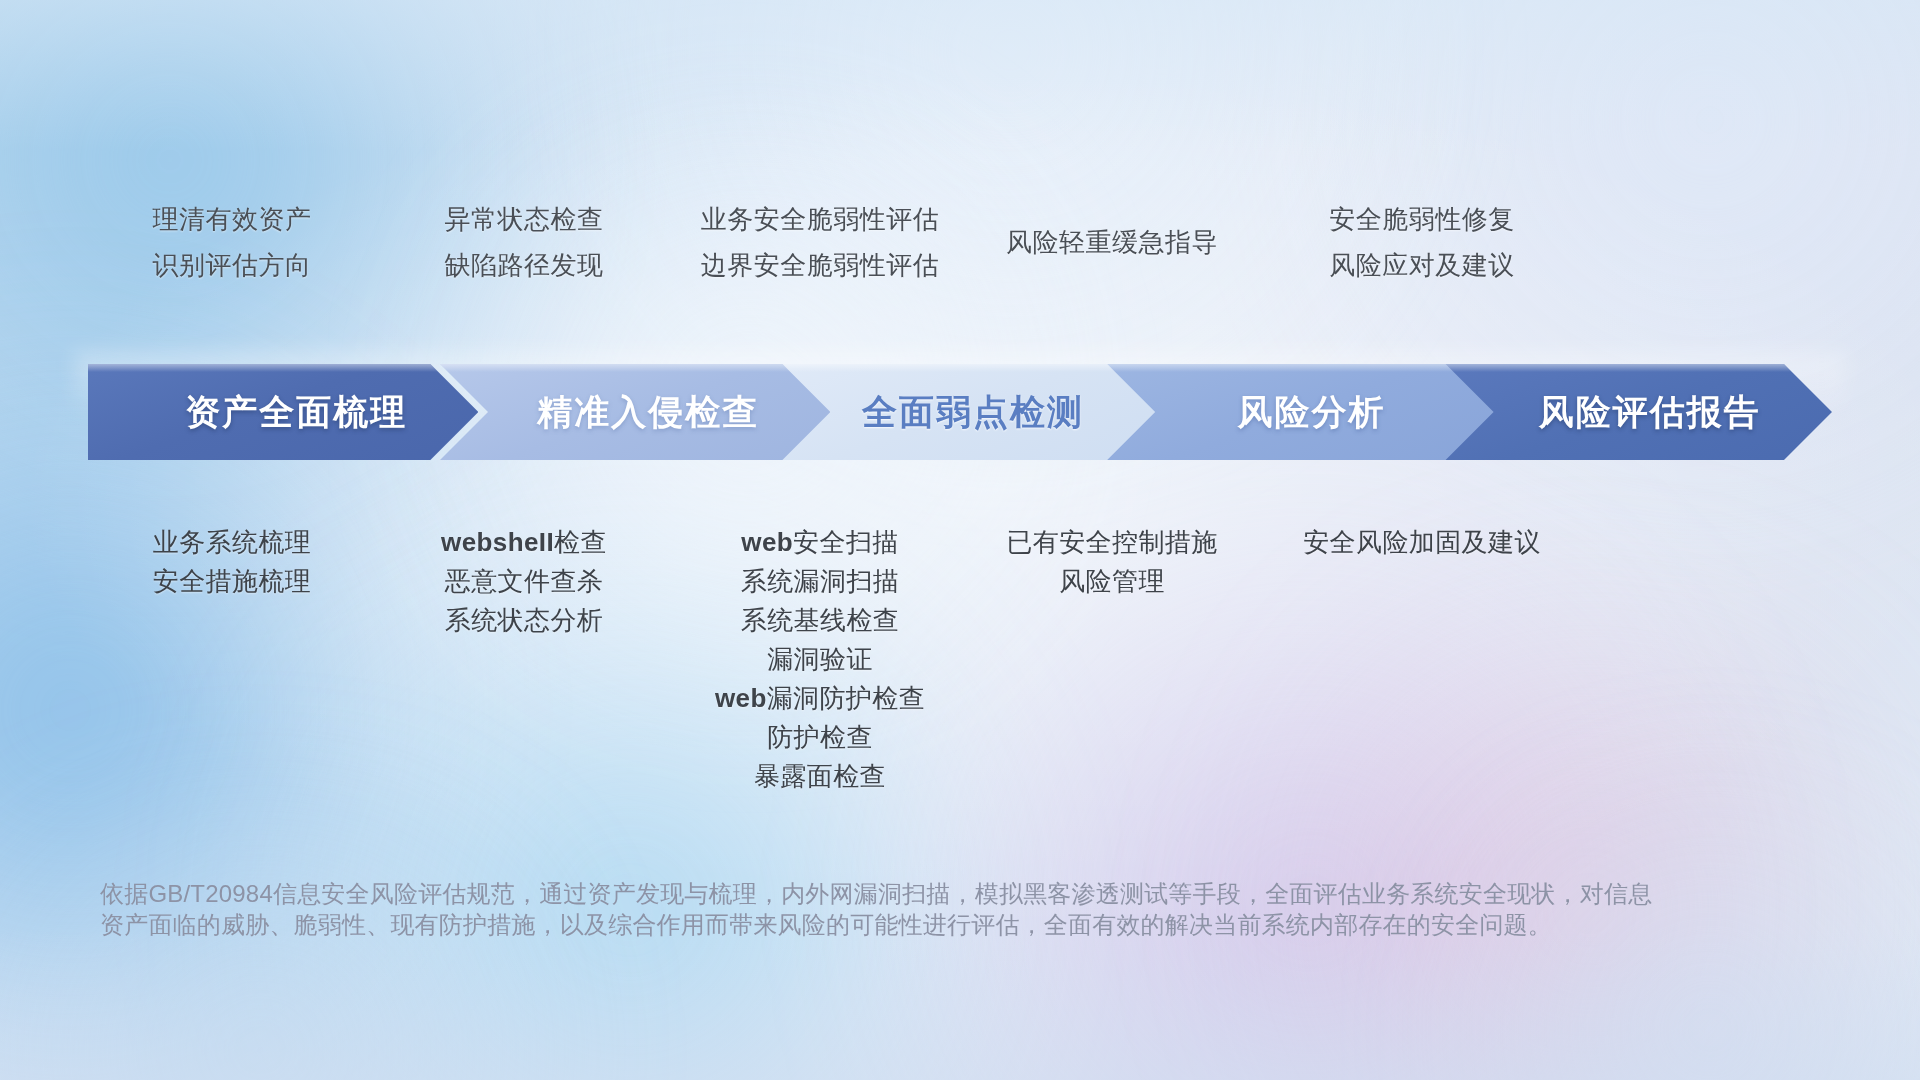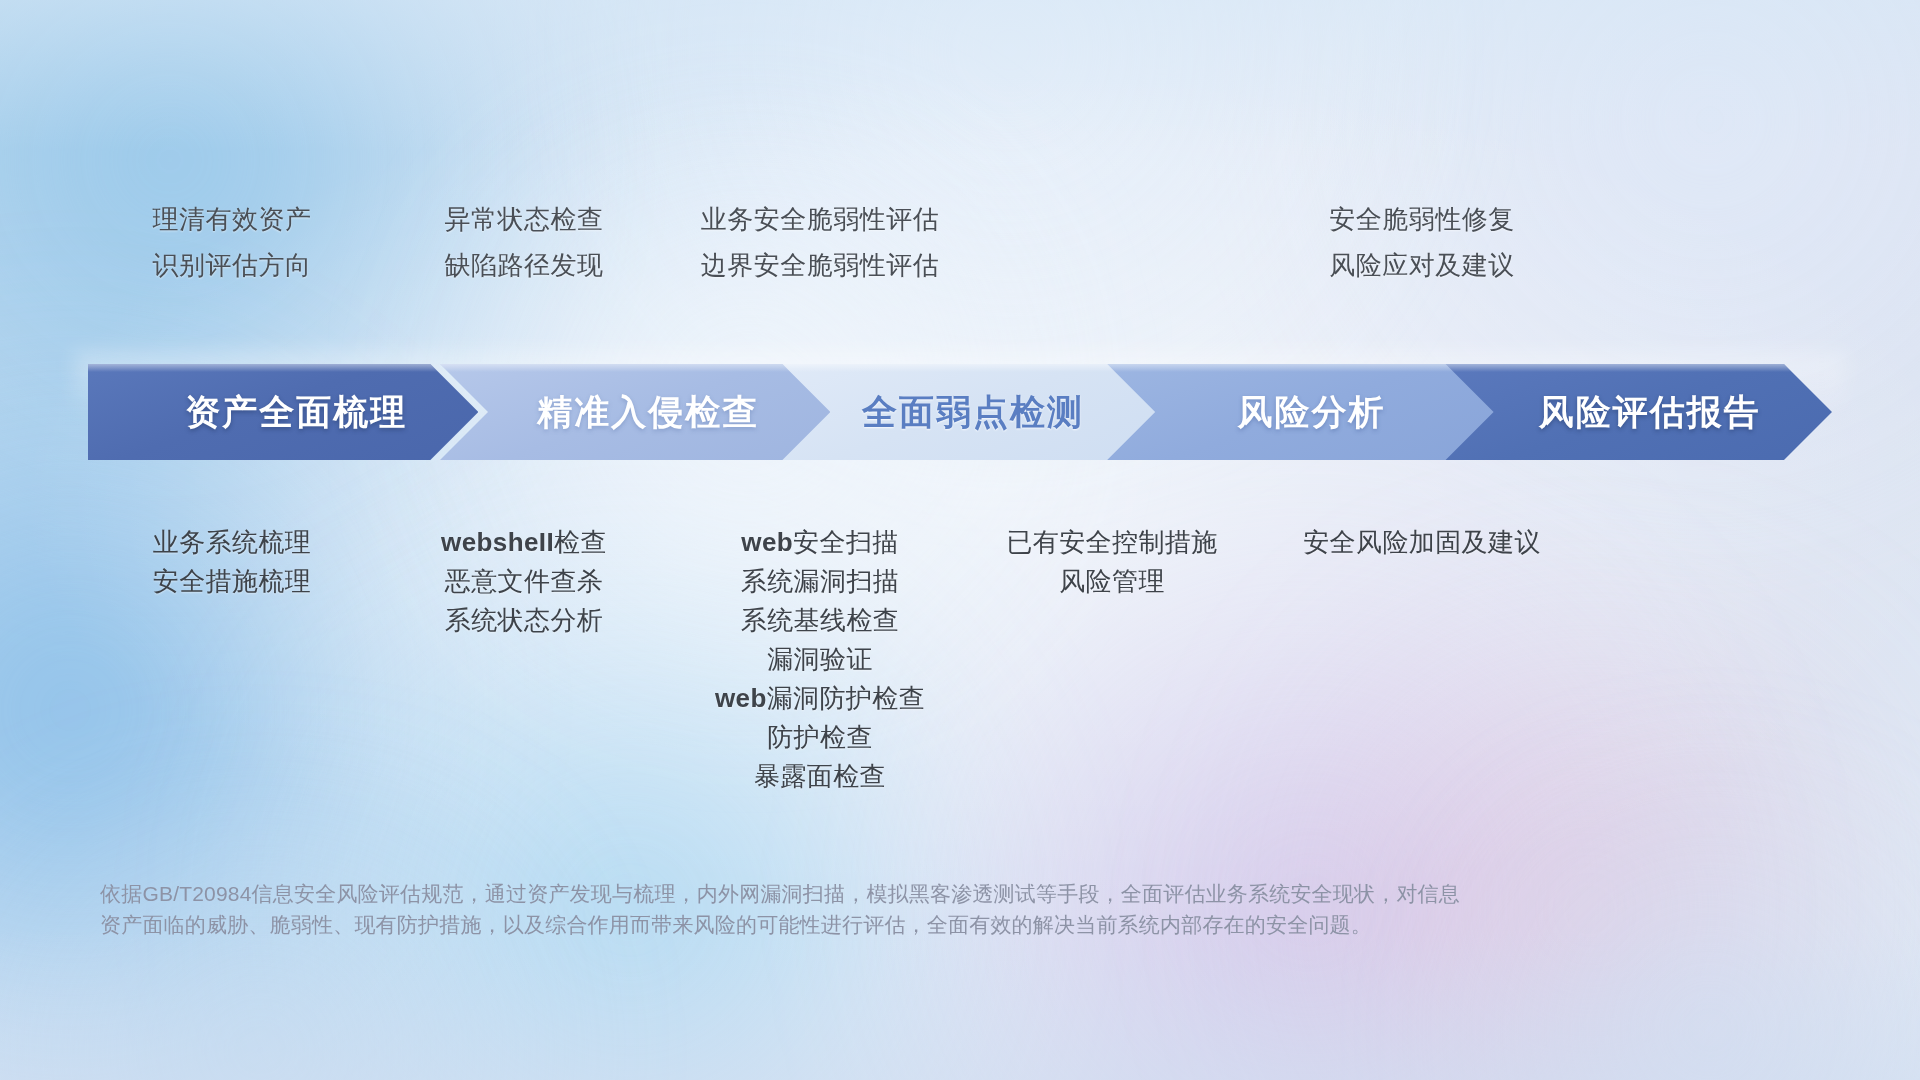--- a/index.html
+++ b/index.html
@@ -72,21 +72,21 @@
   .botrow{position:absolute;left:0;right:0;top:470px;}
   .bot-item{
     color:#3e434a;font-size:26px;line-height:39px;letter-spacing:.4px;
     white-space:nowrap;text-shadow:0 1px 2px rgba(255,255,255,.45);
   }
   .bot-item b{font-weight:bold;}
 
   
   #footer{
     position:absolute;left:100px;top:878px;width:1560px;
-    color:#8d93a6;font-size:21px;line-height:31px;letter-spacing:.2px;
+    color:#8d93a6;font-size:24px;line-height:31px;letter-spacing:.2px;
     text-align:left;
   }
 </style>
 </head>
 <body>
 
 <div id="bg">
   <div class="blob b1"></div>
     <div class="blob b2"></div>
     <div class="blob b3"></div>
@@ -108,20 +108,23 @@
         <div class="top-item">理清有效资产</div>
         <div class="top-item">识别评估方向</div>
       </div>
       <div class="col" style="left: 224px; top: 196px; width: 600px;">
         <div class="top-item">异常状态检查</div>
         <div class="top-item">缺陷路径发现</div>
       </div>
       <div class="col" style="left: 520px; top: 196px; width: 600px;">
         <div class="top-item">业务安全脆弱性评估</div>
         <div class="top-item">边界安全脆弱性评估</div>
+      </div>
+      <div class="col" style="left: 812px; top: 219px; width: 600px;">
+        <div class="top-item">风险轻重缓急指导</div>
       </div>
       <div class="col" style="left: 1122px; top: 196px; width: 600px;">
         <div class="top-item">安全脆弱性修复</div>
         <div class="top-item">风险应对及建议</div>
       </div>
     </div>
 
   <div id="band">
     <div class="band-glow"></div>
   <div class="chev c1 first" style="left: 0px; width: 390.4px; z-index: 5;">

